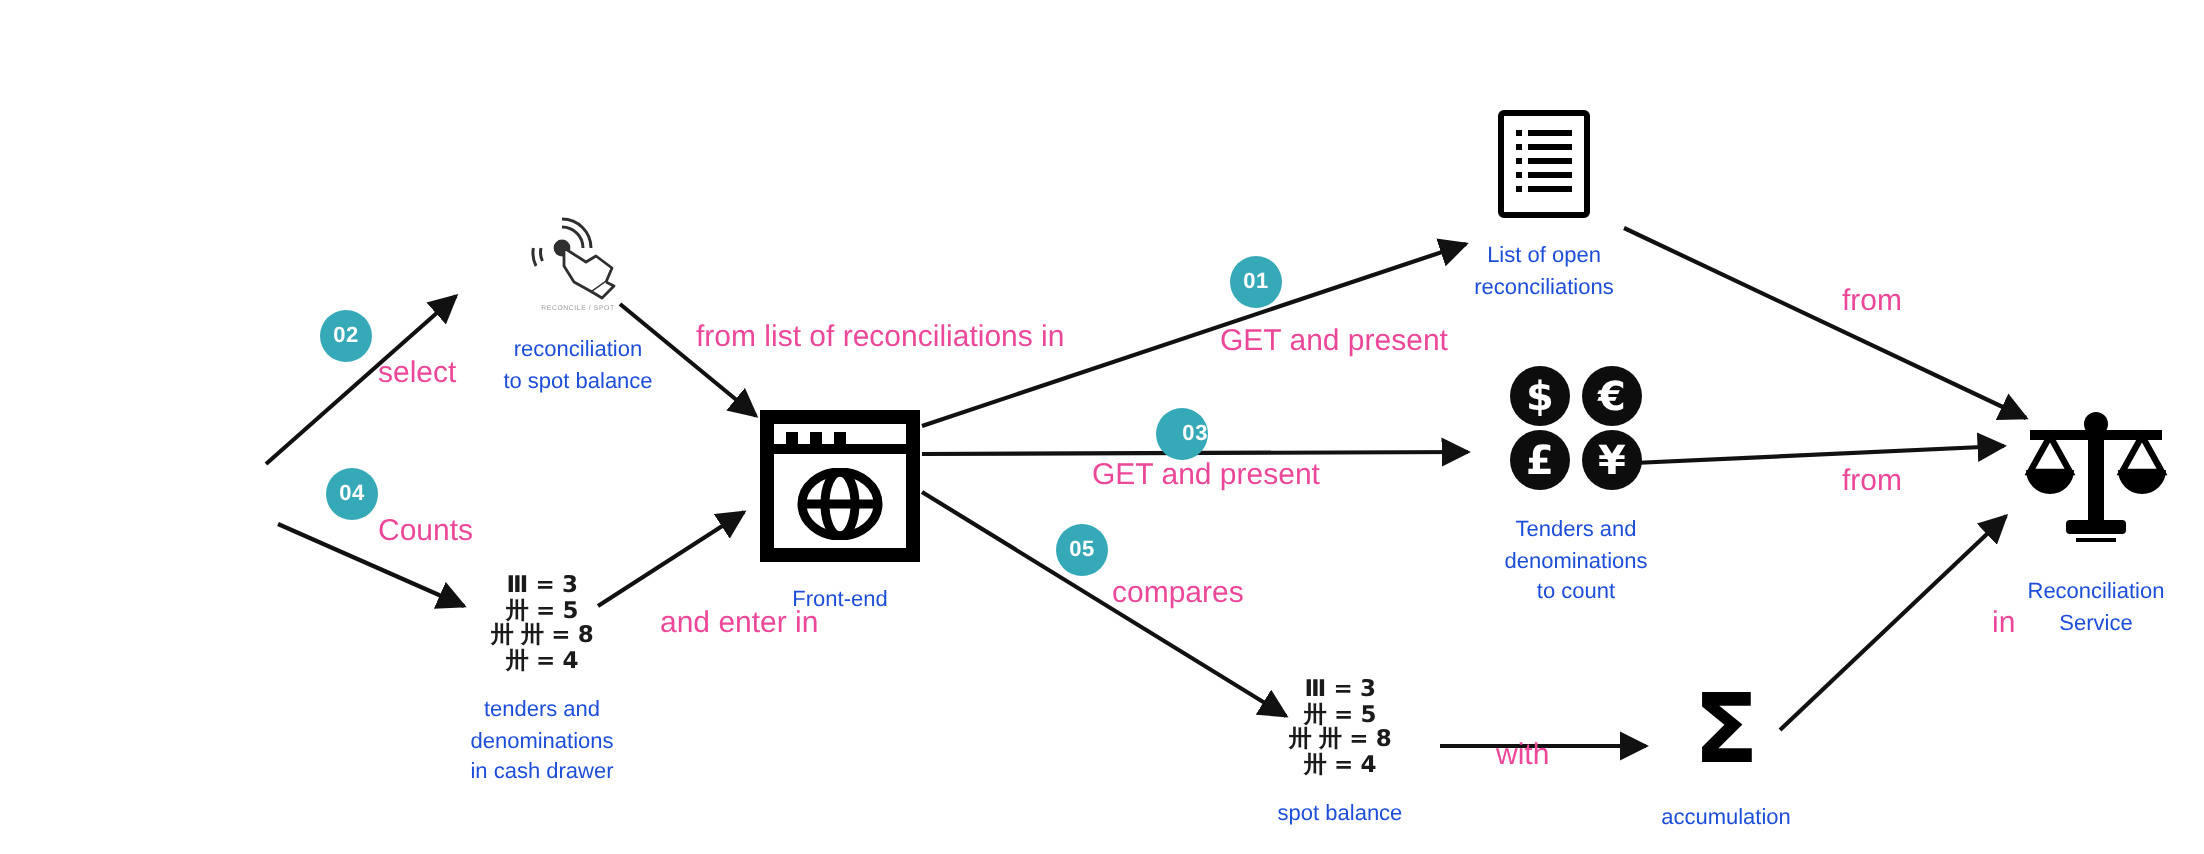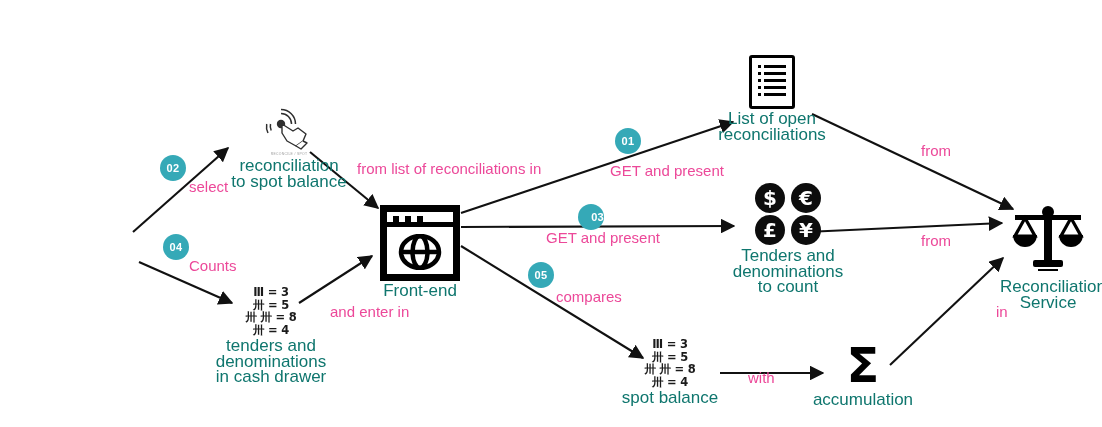--- a/index.html
+++ b/index.html
@@ -26,25 +26,25 @@
     width: 1102px;
     height: 427px;
     pointer-events: none;
   }
   .node {
     position: absolute;
     text-align: center;
     color: #3a3a3a;
   }
   .node-label {
-    font-size: 17px;
+    font-size: 11px;
     line-height: 15.5px;
-    color: #0f766e;
+    color: #1d4ed8;
     white-space: pre-line;
-    margin-top: 2px;
+    margin-top: 12px;
   }
   .edge-label {
     position: absolute;
     font-size: 15px;
     line-height: 14px;
     color: #ec4899;
     white-space: nowrap;
   }
   .badge {
     position: absolute;
@@ -381,21 +381,21 @@
       </svg>
     </div>
     <div class="node-label">Reconciliation
 Service</div>
   </div>
 
   <div class="edge-label" style="left:189px; top:180px;">select</div>
 
   <div class="edge-label" style="left:189px; top:259px;">Counts</div>
 
-  <div class="edge-label" style="left:348px; top:162px;margin-left:9px;">from list of reconciliations in</div>
+  <div class="edge-label" style="left:348px; top:162px;">from list of reconciliations in</div>
 
   <div class="edge-label" style="left:330px; top:305px;">and enter in</div>
 
   <div class="edge-label" style="left:610px; top:164px;">GET and present</div>
 
   <div class="edge-label" style="left:546px; top:231px;">GET and present</div>
 
   <div class="edge-label" style="left:556px; top:290px;">compares</div>
 
   <div class="edge-label" style="left:921px; top:144px;">from</div>

